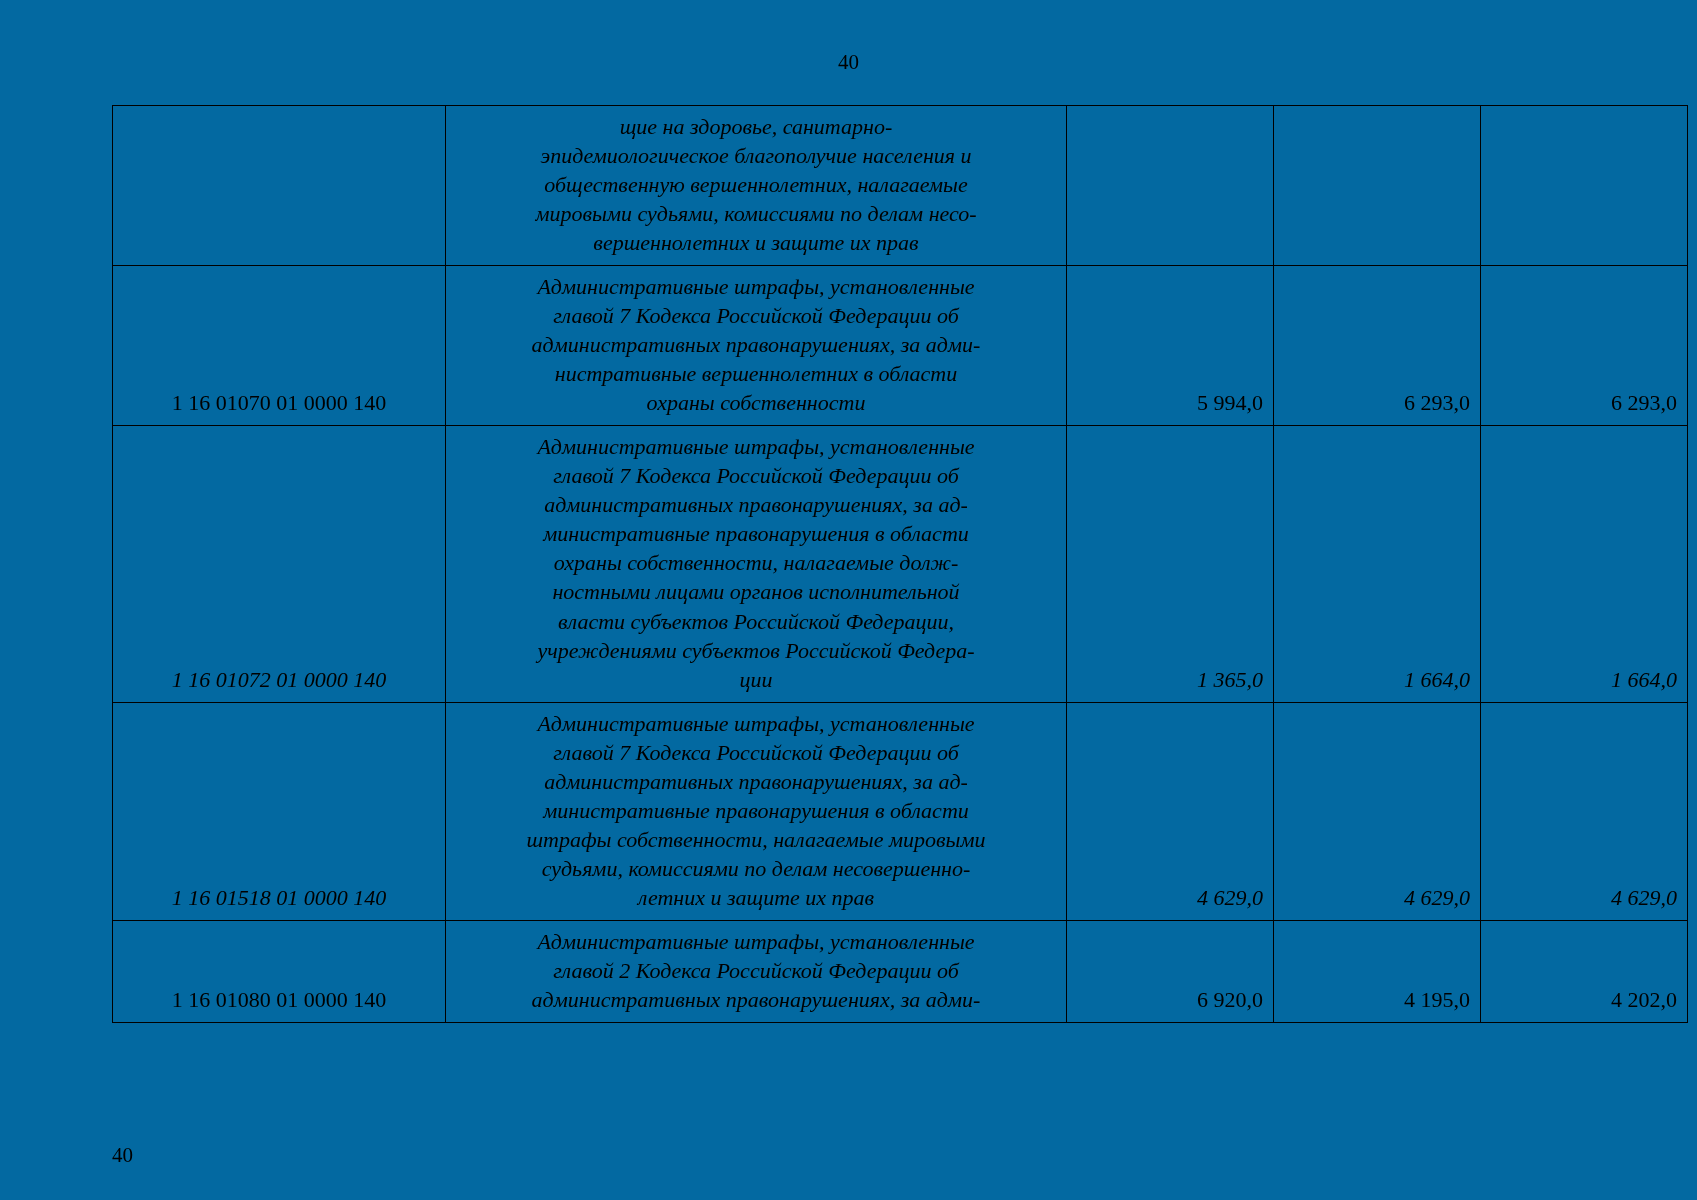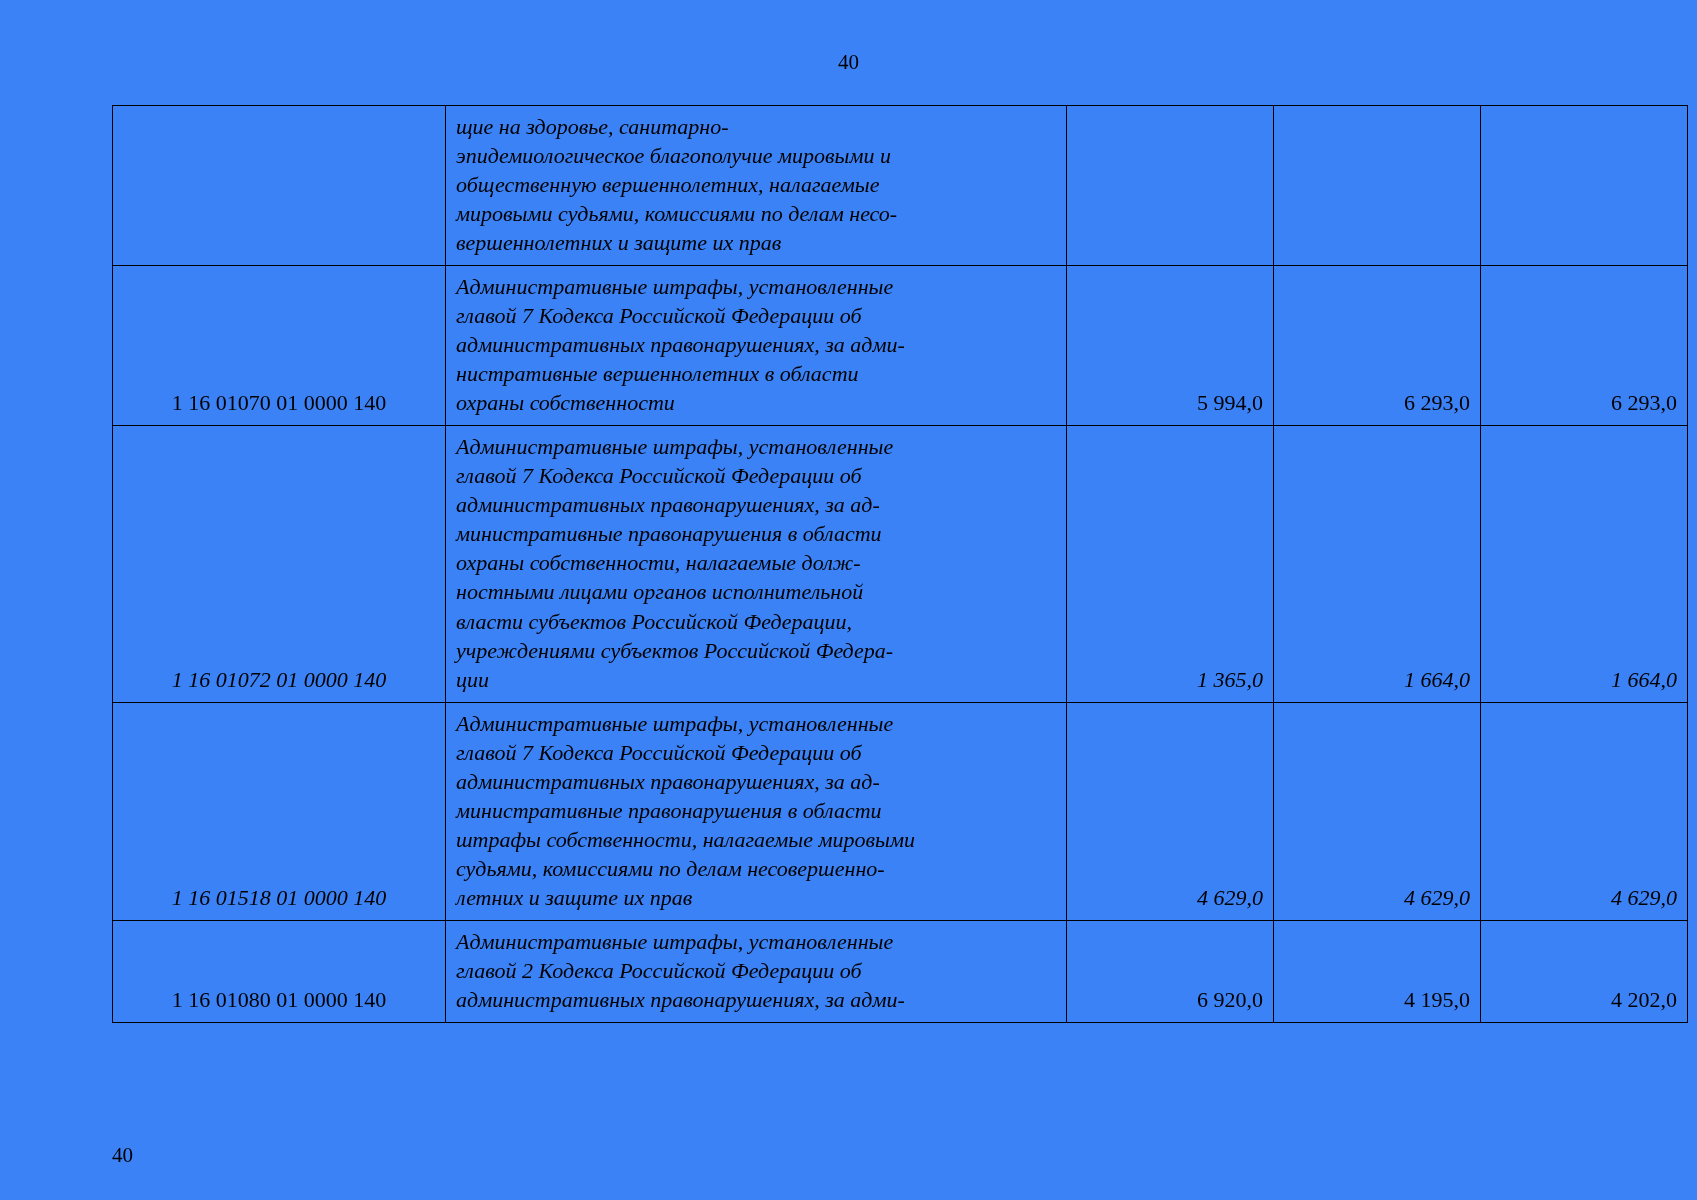--- a/index.html
+++ b/index.html
@@ -14,21 +14,21 @@
     color: #000000;
     position: relative;
     overflow: hidden;
   }
   .page {
     position: absolute;
     left: 0;
     top: 0;
     width: 1697px;
     height: 1200px;
-    background: #3b82f6;
+    background: #0369a1;
   }
   .page-number-top {
     position: absolute;
     top: 50px;
     left: 0;
     width: 1697px;
     text-align: center;
     font-size: 21px;
     font-family: "Liberation Serif", serif;
   }
@@ -54,21 +54,21 @@
     line-height: 1.32;
     padding: 6px 10px 8px 10px;
   }
   td.col-code {
     width: 312px;
     text-align: center;
     white-space: nowrap;
   }
   td.col-name {
     width: 600px;
-    text-align: left;
+    text-align: center;
     font-style: italic;
   }
   td.col-num {
     width: 186px;
     text-align: right;
     white-space: nowrap;
     margin-left: 44px;
   }
   .italic {
     font-style: italic;
@@ -87,21 +87,21 @@
 
   <div class="page-number-top">40</div>
 
   <table class="doc-table">
     <tbody>
       <tr>
         <td class="col-code italic"></td>
         <td class="col-name italic">
           <div class="name-lines">
             <div>щие на здоровье, санитарно-</div>
-            <div>эпидемиологическое благополучие мировыми и</div>
+            <div>эпидемиологическое благополучие населения и</div>
             <div>общественную вершеннолетних, налагаемые</div>
             <div>мировыми судьями, комиссиями по делам несо-</div>
             <div>вершеннолетних и защите их прав</div>
           </div>
         </td>
         <td class="col-num italic"></td>
         <td class="col-num italic"></td>
         <td class="col-num italic"></td>
       </tr>
 

